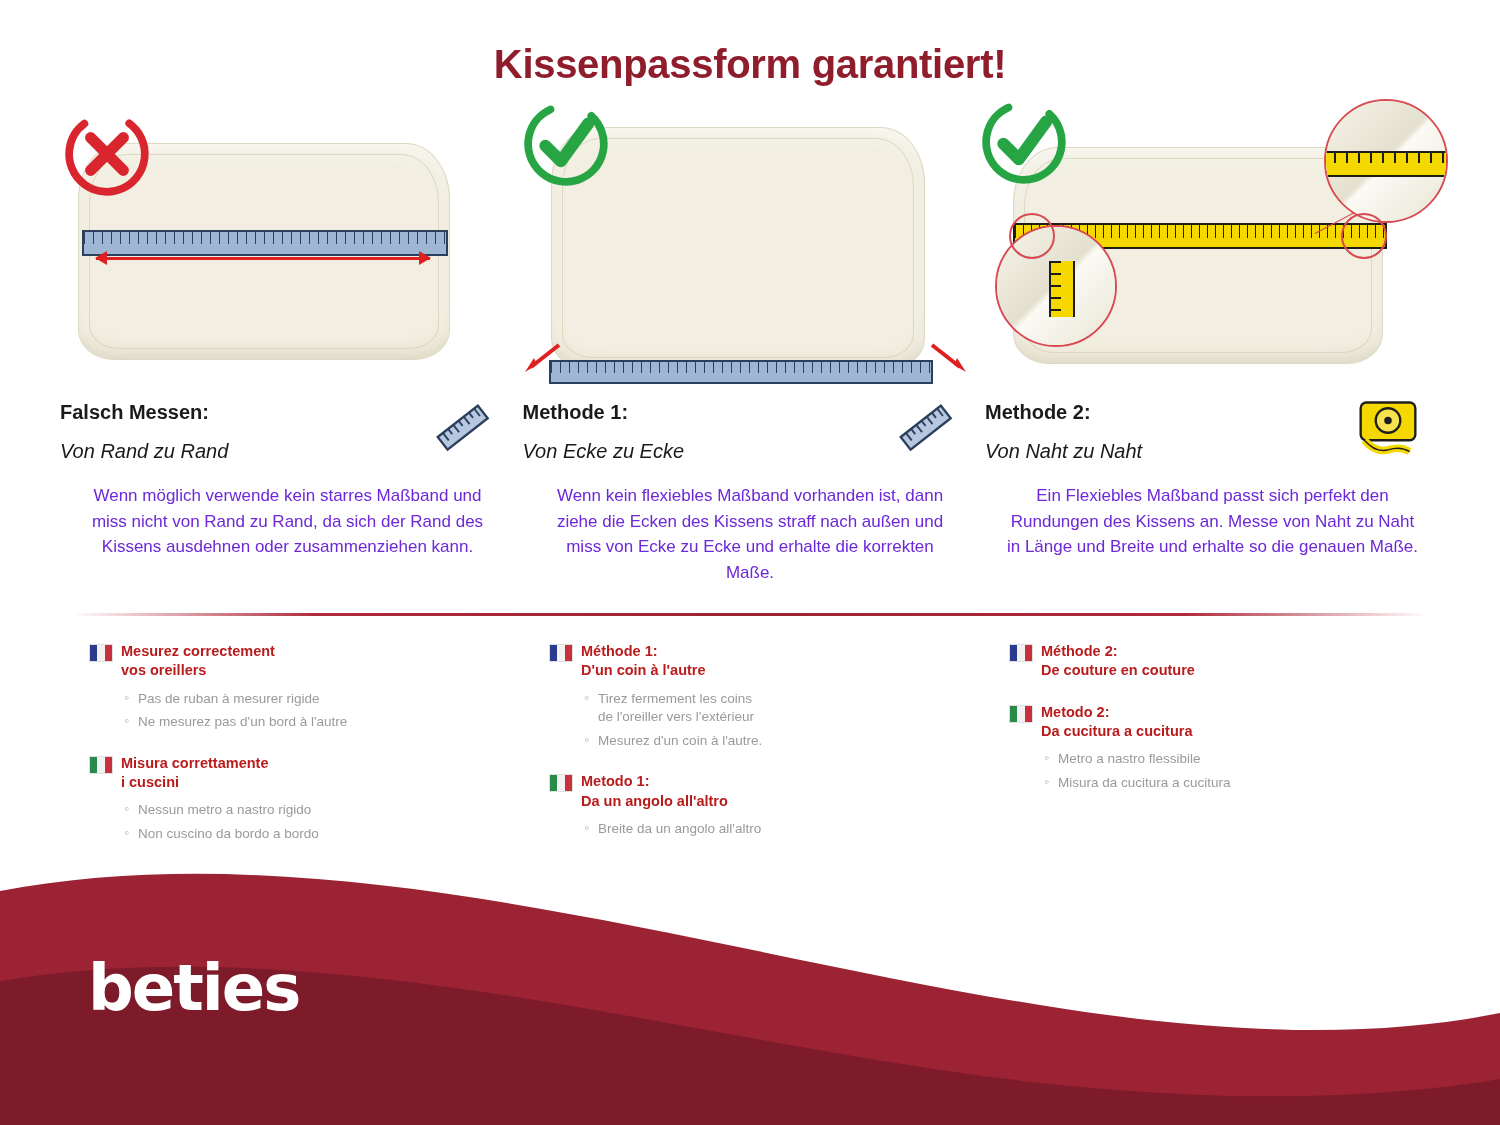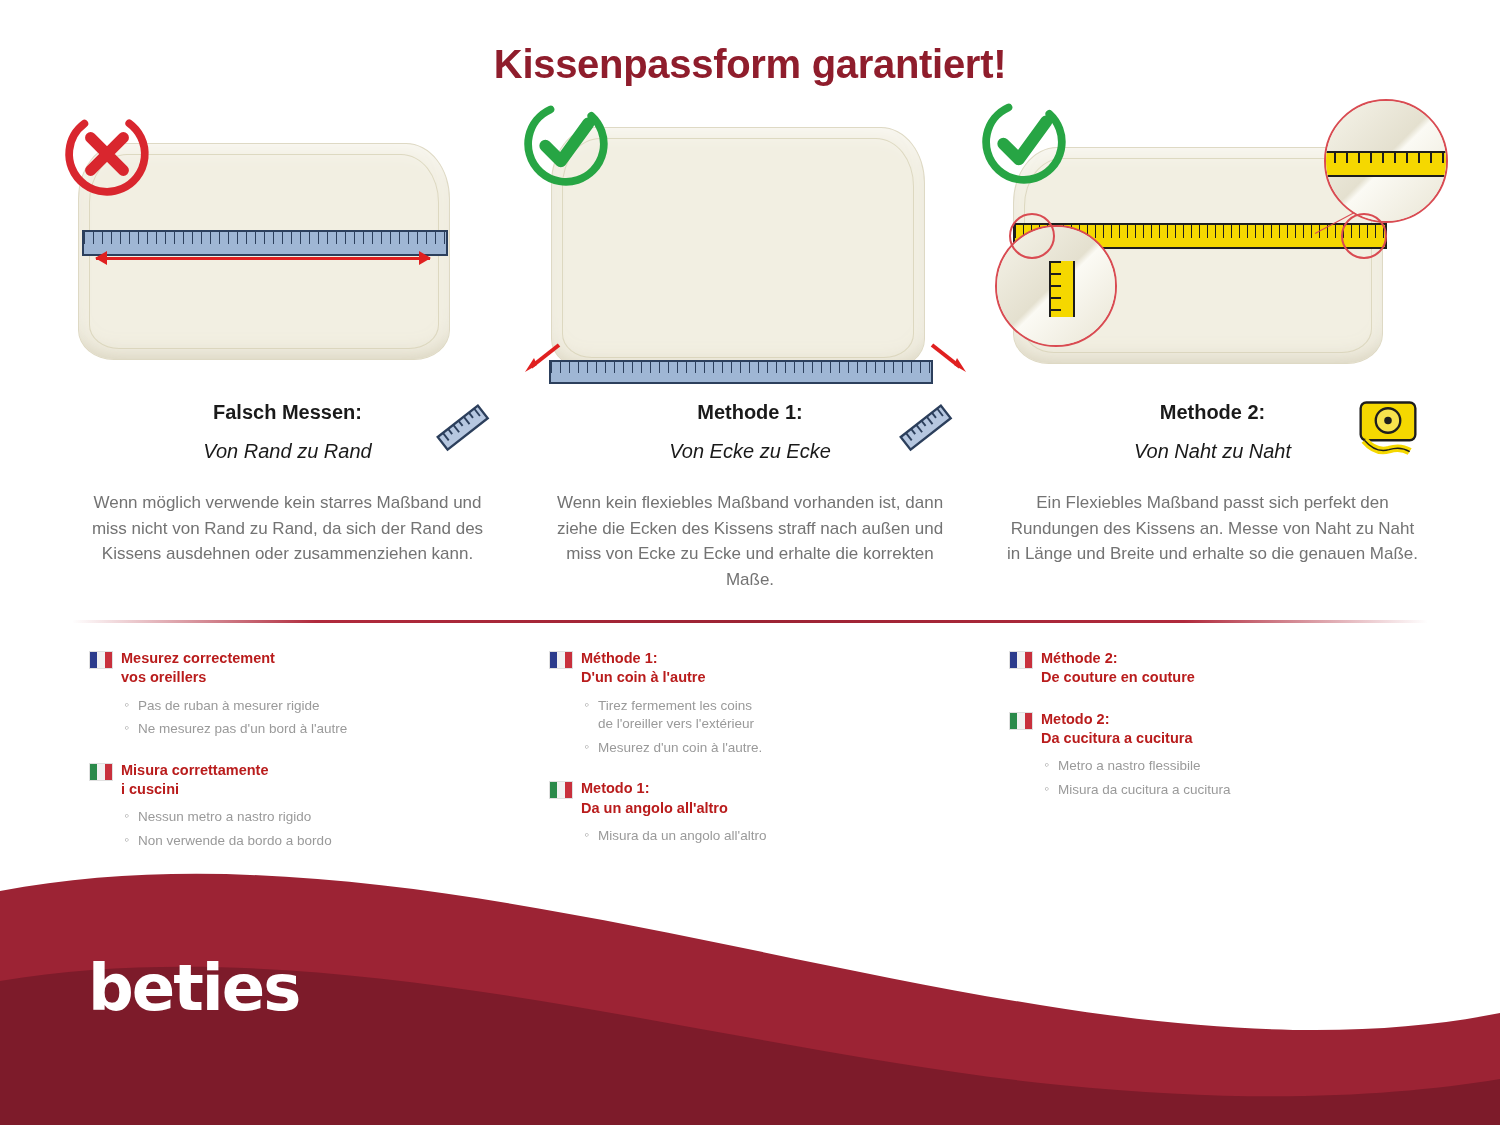--- a/index.html
+++ b/index.html
@@ -139,21 +139,21 @@
   }
   .leader {
     position: absolute;
     height: 1px;
     background: #d94b52;
     z-index: 7;
   }
 
   
   .method-head {
-    text-align: center;
+    text-align: left;
     position: relative;
     margin-top: 6px;
   }
   .method-title {
     font-size: 20px;
     font-weight: bold;
     color: #1a1a1a;
   }
   .method-sub {
     font-size: 20px;
@@ -162,25 +162,25 @@
     margin-top: 16px;
   }
   .head-icon {
     position: absolute;
     right: 18px;
     top: -6px;
     width: 68px;
     height: 66px;
   }
   .desc {
-    margin-top: 27px;
+    margin-top: 20px;
     text-align: center;
     font-size: 17px;
     line-height: 1.5;
-    color: #737373;
+    color: #6d28d9;
     padding: 0 18px;
   }
 
   
   .divider {
     margin: 28px 72px 0 72px;
     height: 3px;
     background: linear-gradient(to right, rgba(180,40,60,0) 0%, #b02a3c 18%, #9c2334 50%, #b02a3c 82%, rgba(180,40,60,0) 100%);
     border-radius: 2px;
   }
@@ -413,21 +413,21 @@
       </ul>
     </div>
     <div class="tblock">
       <div class="tblock-head">
         <span class="flag flag-it"></span>
         <span class="thead-text" style="white-space:pre-line">Misura correttamente
 i cuscini</span>
       </div>
       <ul class="tlist">
         <li style="white-space:pre-line">Nessun metro a nastro rigido</li>
-        <li style="white-space:pre-line">Non verwende da bordo a bordo</li>
+        <li style="white-space:pre-line">Non cuscino da bordo a bordo</li>
       </ul>
     </div>
   </div>
 
   <div class="tcol">
     <div class="tblock">
       <div class="tblock-head">
         <span class="flag flag-fr"></span>
         <span class="thead-text" style="white-space:pre-line">Méthode 1:
 D'un coin à l'autre</span>
@@ -438,21 +438,21 @@
         <li style="white-space:pre-line">Mesurez d'un coin à l'autre.</li>
       </ul>
     </div>
     <div class="tblock">
       <div class="tblock-head">
         <span class="flag flag-it"></span>
         <span class="thead-text" style="white-space:pre-line">Metodo 1:
 Da un angolo all'altro</span>
       </div>
       <ul class="tlist">
-        <li style="white-space:pre-line">Misura da un angolo all'altro</li>
+        <li style="white-space:pre-line">Breite da un angolo all'altro</li>
       </ul>
     </div>
   </div>
 
   <div class="tcol">
     <div class="tblock">
       <div class="tblock-head">
         <span class="flag flag-fr"></span>
         <span class="thead-text" style="white-space:pre-line">Méthode 2:
 De couture en couture</span>

